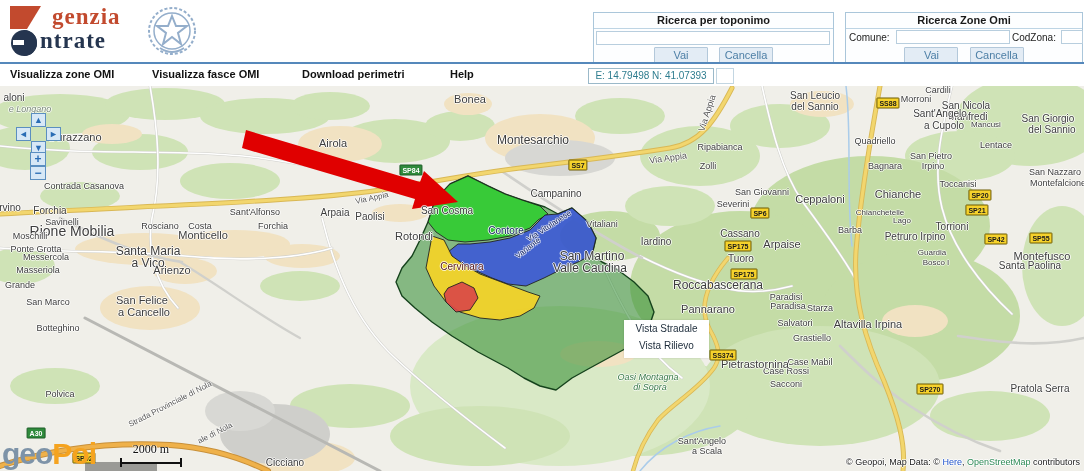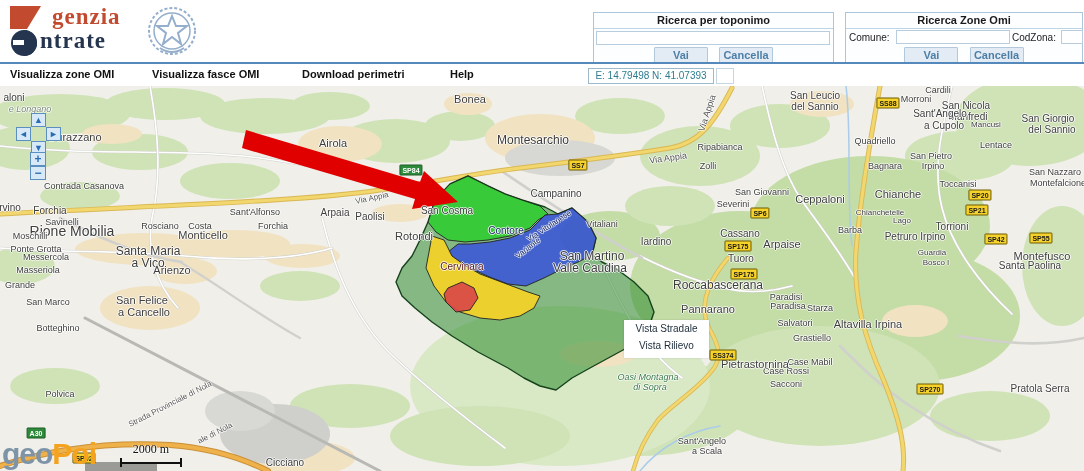--- a/index.html
+++ b/index.html
@@ -15,21 +15,21 @@
   .panel{position:absolute;top:12px;border:1px solid #aac6da;background:#fdfeff;font-size:11px;color:#222;}
   #panel-toponimo{left:593px;width:239px;height:50px;}
   #panel-zone{left:845px;width:236px;height:50px;}
   .panel-title{height:15px;line-height:15px;text-align:center;border-bottom:1px solid #bdd4e4;font-weight:bold;color:#1a1a1a;}
   .panel-row{position:relative;height:17px;}
   .txt{position:absolute;top:1px;height:12px;border:1px solid #b8cede;background:#fff;font-size:10px;padding:0 2px;}
   #inp-toponimo{left:2px;top:2px;width:228px;}
   .fld-label{position:absolute;top:3px;font-size:10px;color:#222;}
   #lbl-comune{left:3px;}  #inp-comune{left:50px;width:108px;}
   #lbl-codzona{left:166px;} #inp-codzona{left:215px;top:1px;width:16px;}
-  .btn-row{position:relative;height:16px;text-align:center;font-weight:bold;}
+  .btn-row{position:relative;height:16px;text-align:center;}
   .sbtn{display:inline-block;min-width:52px;height:14px;line-height:14px;margin:1px 4px;background:#e3ecf5;border:1px solid #b3c8da;color:#4d7fa6;font-size:11px;text-align:center;cursor:pointer;border-radius:1px;}
 
   
   #menubar{position:absolute;left:0;top:62px;width:1084px;height:24px;background:#fff;border-top:2px solid #5588bb;border-bottom:1px solid #c8d8e4;}
   .menu-item{position:absolute;top:4px;font-size:11px;font-weight:bold;color:#111;cursor:pointer;white-space:nowrap;}
   #coords-box{position:absolute;left:588px;top:4px;width:124px;height:14px;line-height:14px;border:1px solid #9bb9c9;color:#2e7d8f;font-size:10px;text-align:center;background:#fff;}
   #mini-box{position:absolute;left:716px;top:4px;width:16px;height:14px;border:1px solid #c3d6e2;background:#fff;}
 
   
   #map{position:absolute;left:0;top:86px;width:1084px;height:385px;overflow:hidden;background:#f0efe9;cursor:default;}
@@ -359,14 +359,15 @@
       <div class="vista-item">Vista Rilievo</div>
     </div>
 
     <div id="scalebar">
       <div class="sb-label">2000 m</div>
       <div class="sb-line"></div>
     </div>
 
     <div id="geopoi"><span class="g1">geo</span><span class="g2">Poi</span></div>
 
+    <div id="attribution"><span>© Geopoi, Map Data: © </span><span class="lnk-here">Here</span><span>, </span><span class="lnk-osm">OpenStreetMap</span><span> contributors</span></div>
   </div>
 </div>
 
 </body></html>

